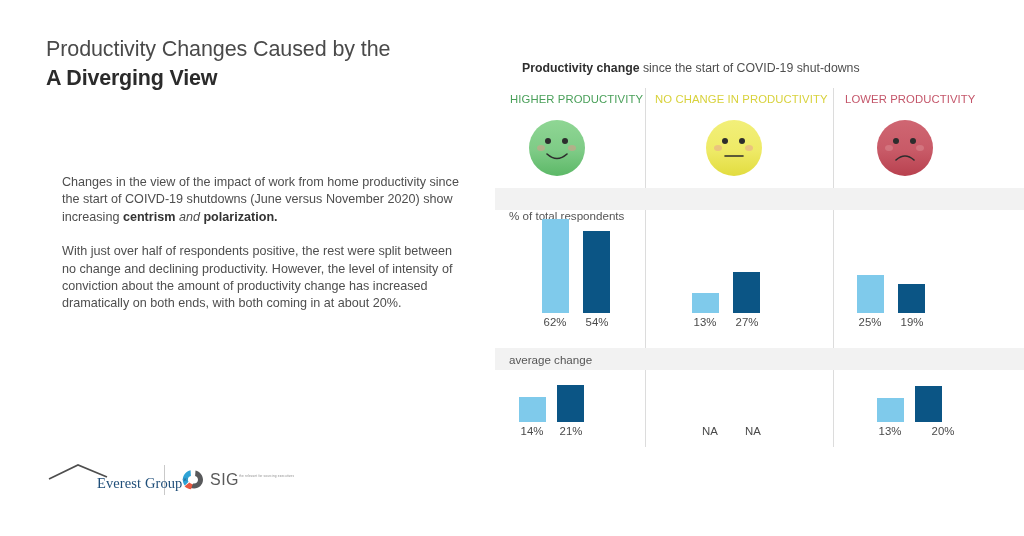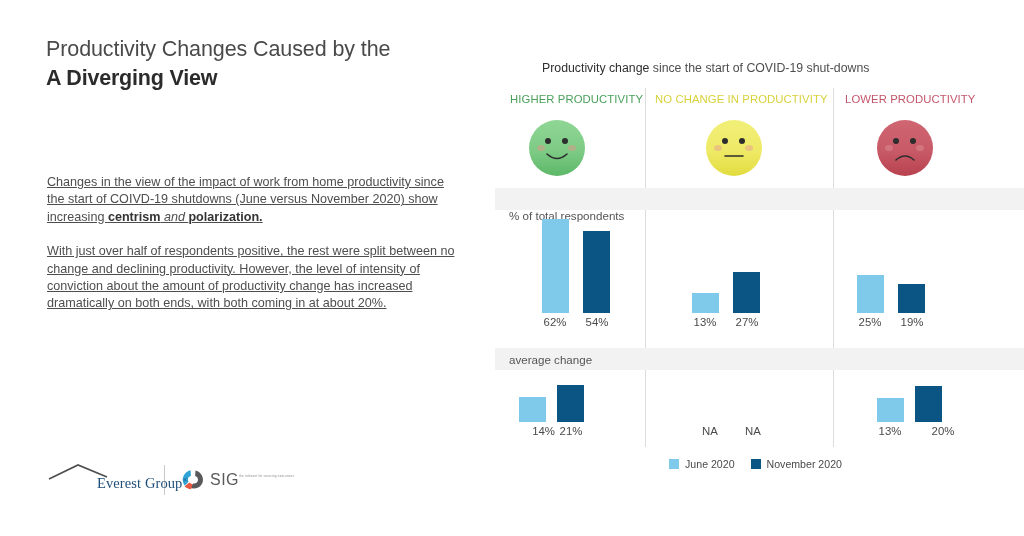--- a/index.html
+++ b/index.html
@@ -14,21 +14,21 @@
   .left{position:absolute;left:46px;top:36px;width:420px;}
   .title{
     font-size:21.5px;line-height:27px;color:#4a4a4a;font-weight:400;
     letter-spacing:-.1px;
   }
   .title-bold{
     display:block;font-size:21.5px;line-height:29px;color:#2b2b2b;
     font-weight:bold;letter-spacing:-.2px;margin-top:1px;
   }
   .body-copy{position:absolute;left:46px;top:174px;width:418px;}
-  .para{font-size:12.6px;line-height:17.4px;color:#4e4e4e;margin:0 0 17px 1px;text-decoration:underline;}
+  .para{font-size:12.6px;line-height:17.4px;color:#4e4e4e;margin:0 0 17px 16px;}
   .para b{font-weight:bold;color:#333;}
   .para i{font-style:italic;}
 
   
   .footer{position:absolute;left:46px;top:459px;display:flex;align-items:center;height:42px;}
   .eg-logo{position:relative;width:108px;height:34px;}
   .eg-caret{position:absolute;left:2px;top:1px;width:62px;height:16px;overflow:hidden;}
   .eg-name{position:absolute;left:14px;top:12px;font-size:14.5px;color:#1f4e79;
     font-family:"Liberation Serif", serif;letter-spacing:.1px;white-space:nowrap;margin-left:37px;}
   .eg-reg{font-size:7px;vertical-align:super;}
@@ -37,21 +37,21 @@
   .sig-mark{width:24px;height:24px;margin-right:5px;}
   .sig-text{display:flex;flex-direction:row;justify-content:center;}
   .sig-name{font-size:16px;color:#5a5a5a;letter-spacing:.5px;line-height:16px;
     font-family:"Liberation Sans", sans-serif;}
   .sig-tag{font-size:3.1px;color:#8d8d8d;letter-spacing:.18px;line-height:5px;margin-top:2px;
     transform:scale(1,1);white-space:nowrap;}
 
   
   .right{position:absolute;left:487px;top:0;width:537px;height:536px;}
   .chart-title{position:absolute;left:35px;top:61px;font-size:12.3px;color:#4e4e4e;white-space:nowrap;}
-  .chart-title b{font-weight:normal;color:#2f2f2f;margin-left:20px;}
+  .chart-title b{font-weight:bold;color:#2f2f2f;}
 
   .cat-label{position:absolute;top:93px;font-size:11.3px;letter-spacing:.1px;white-space:nowrap;}
 
   
   .vdiv{position:absolute;width:1px;background:#dcdcdc;top:88px;height:359px;}
 
   
   .band{position:absolute;left:8px;width:529px;height:22px;background:#f2f2f2;}
   .band-label{position:absolute;font-size:11.6px;color:#555;}
 
@@ -190,36 +190,26 @@
     <div class="bar" style="left:370px;top:275px;width:27px;height:38px;background:#7fcaeb;"></div>
     <div class="bar" style="left:411px;top:284px;width:27px;height:29px;background:#0b5585;"></div>
     <div class="bar-val" style="left:360px;top:316px;">25%</div>
     <div class="bar-val" style="left:402px;top:316px;">19%</div>
 
     <div class="band" style="top:348px;"></div>
     <div class="band-label" style="left:22px;top:353px;">average change</div>
 
     <div class="bar" style="left:32px;top:397px;width:27px;height:25px;background:#7fcaeb;"></div>
     <div class="bar" style="left:70px;top:385px;width:27px;height:37px;background:#0b5585;"></div>
-    <div class="bar-val" style="left:22px;top:425px;text-align:right;">14%</div>
+    <div class="bar-val" style="left:22px;top:425px;">14%</div>
     <div class="bar-val" style="left:61px;top:425px;">21%</div>
 
     <div class="na-val" style="left:200px;top:425px;">NA</div>
     <div class="na-val" style="left:243px;top:425px;">NA</div>
 
     <div class="bar" style="left:390px;top:398px;width:27px;height:24px;background:#7fcaeb;"></div>
     <div class="bar" style="left:428px;top:386px;width:27px;height:36px;background:#0b5585;"></div>
     <div class="bar-val" style="left:380px;top:425px;">13%</div>
     <div class="bar-val" style="left:433px;top:425px;">20%</div>
 
-    <div class="legend">
-      <div class="legend-item">
-        <span class="legend-swatch" style="background:#7fcaeb;"></span>
-        <span class="legend-text">June 2020</span>
-      </div>
-      <div class="legend-item">
-        <span class="legend-swatch" style="background:#0b5585;"></span>
-        <span class="legend-text">November 2020</span>
-      </div>
-    </div>
 
   </div>
 </div>
 
 </body></html>

